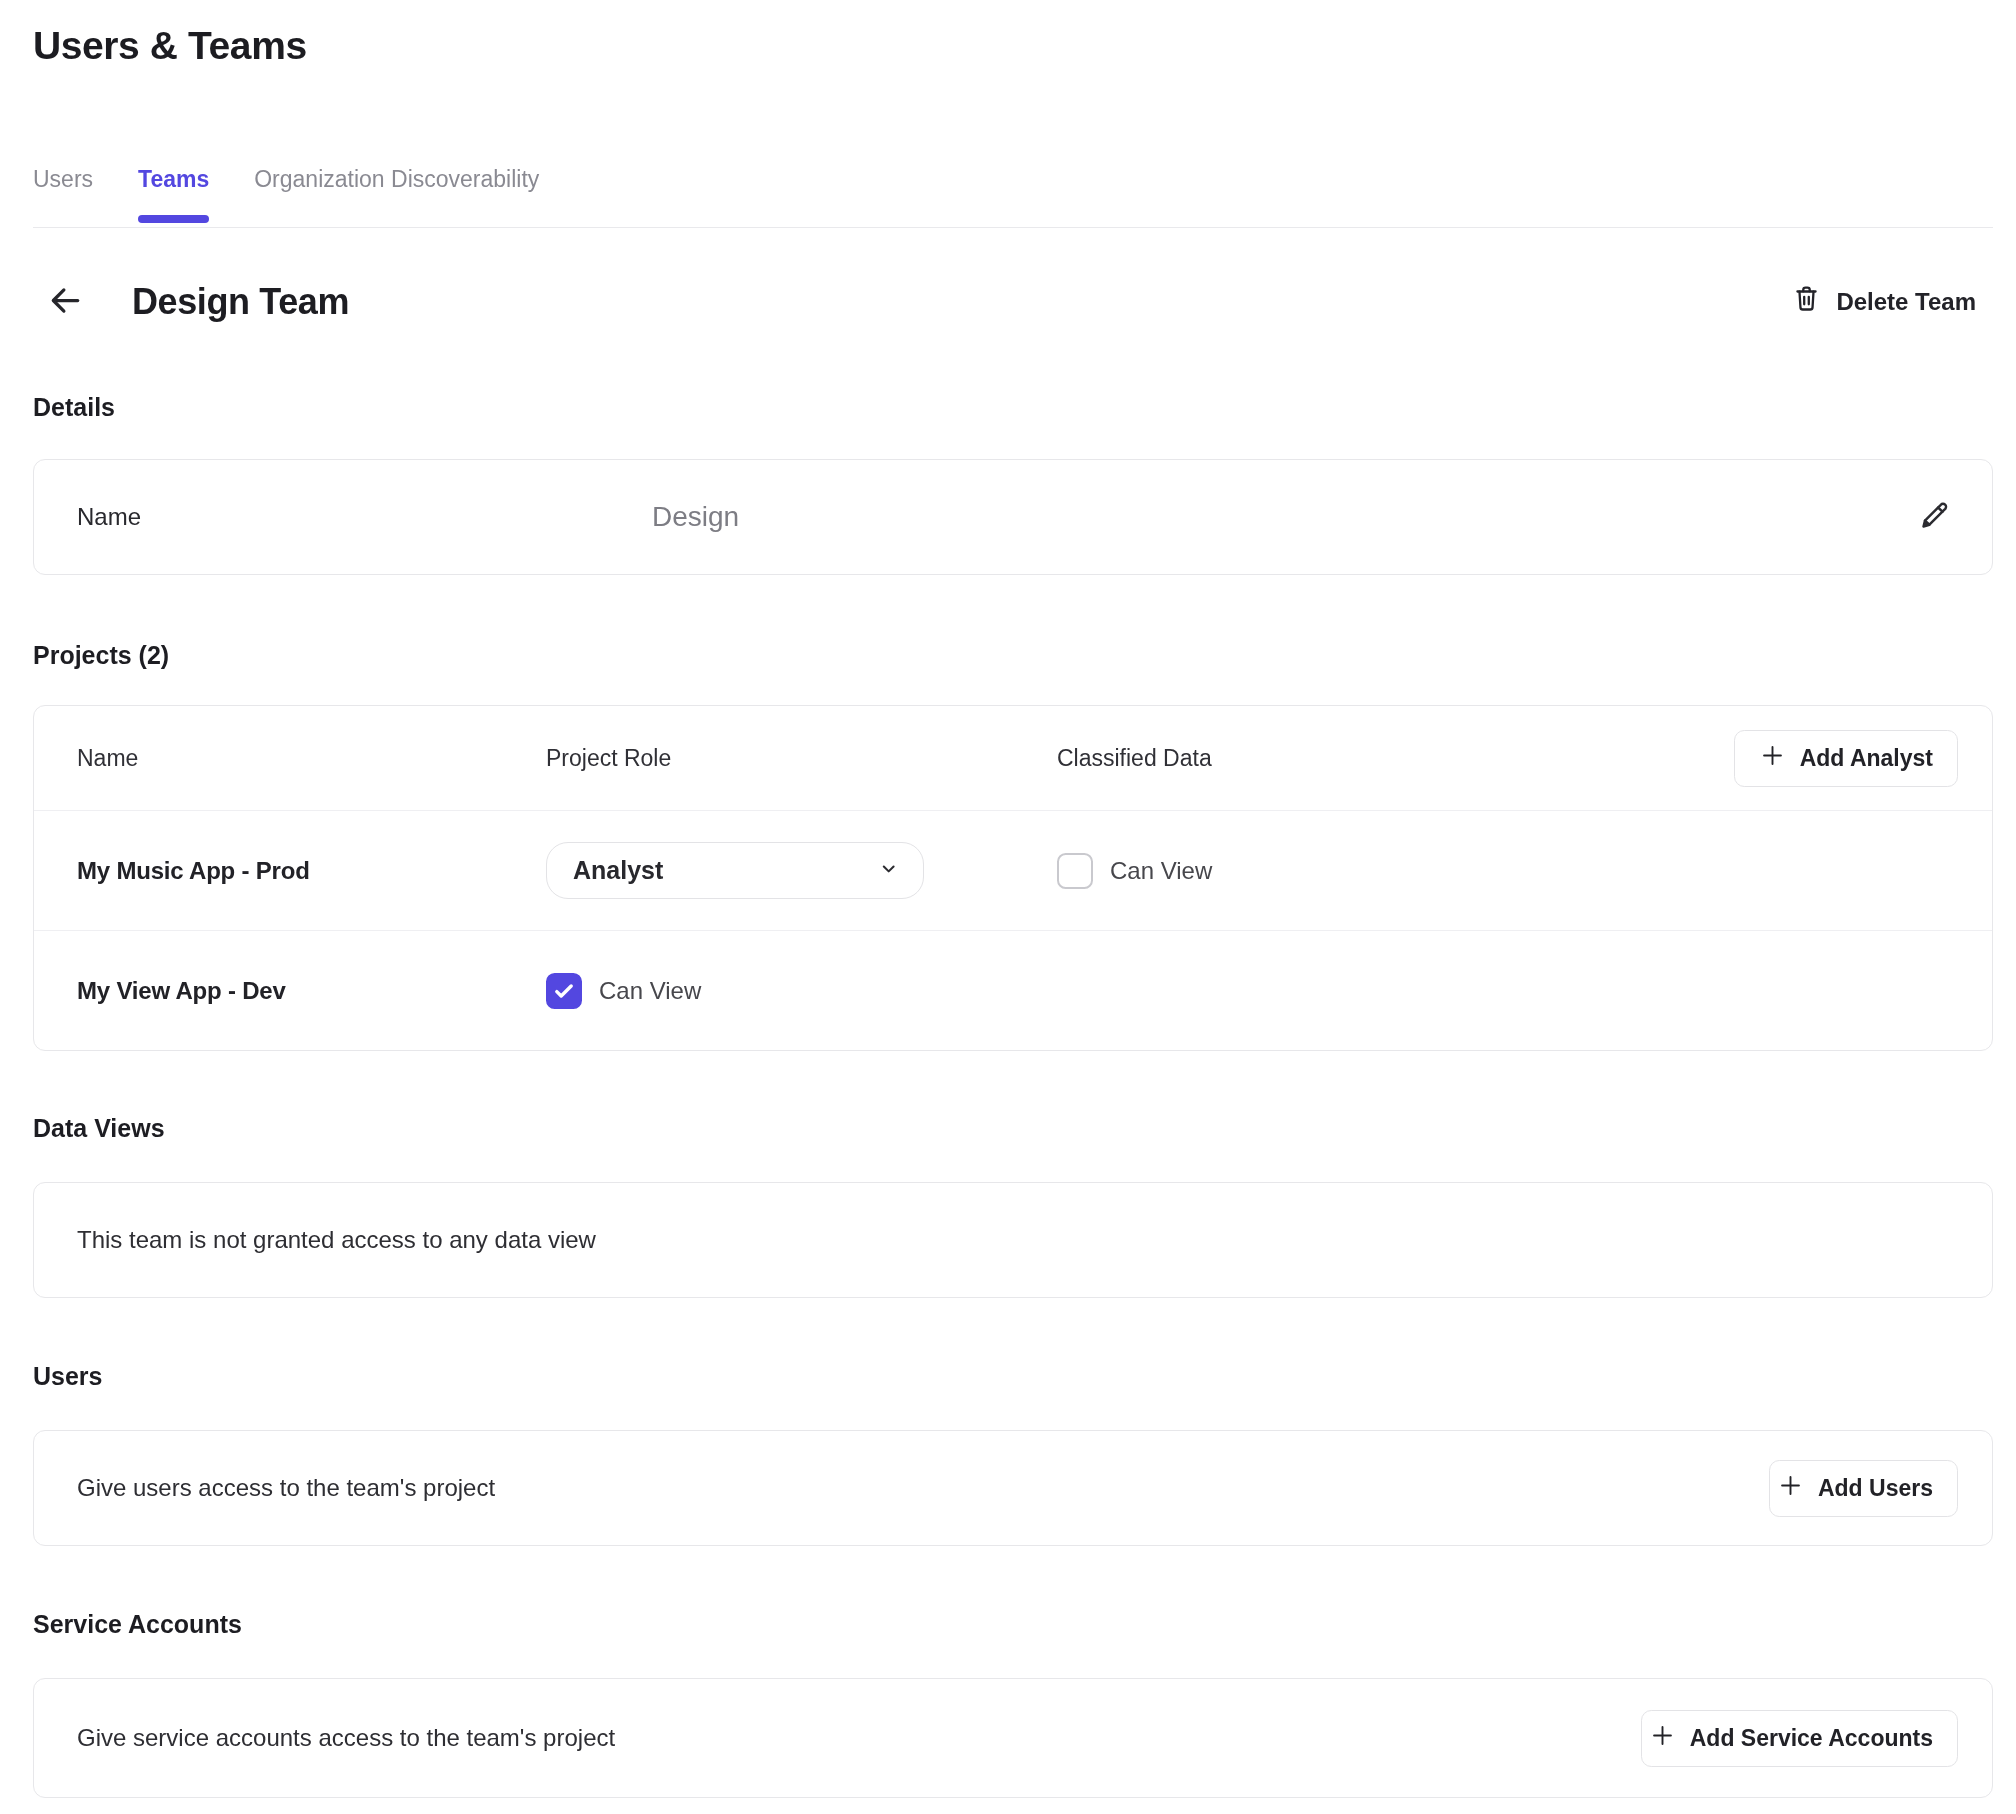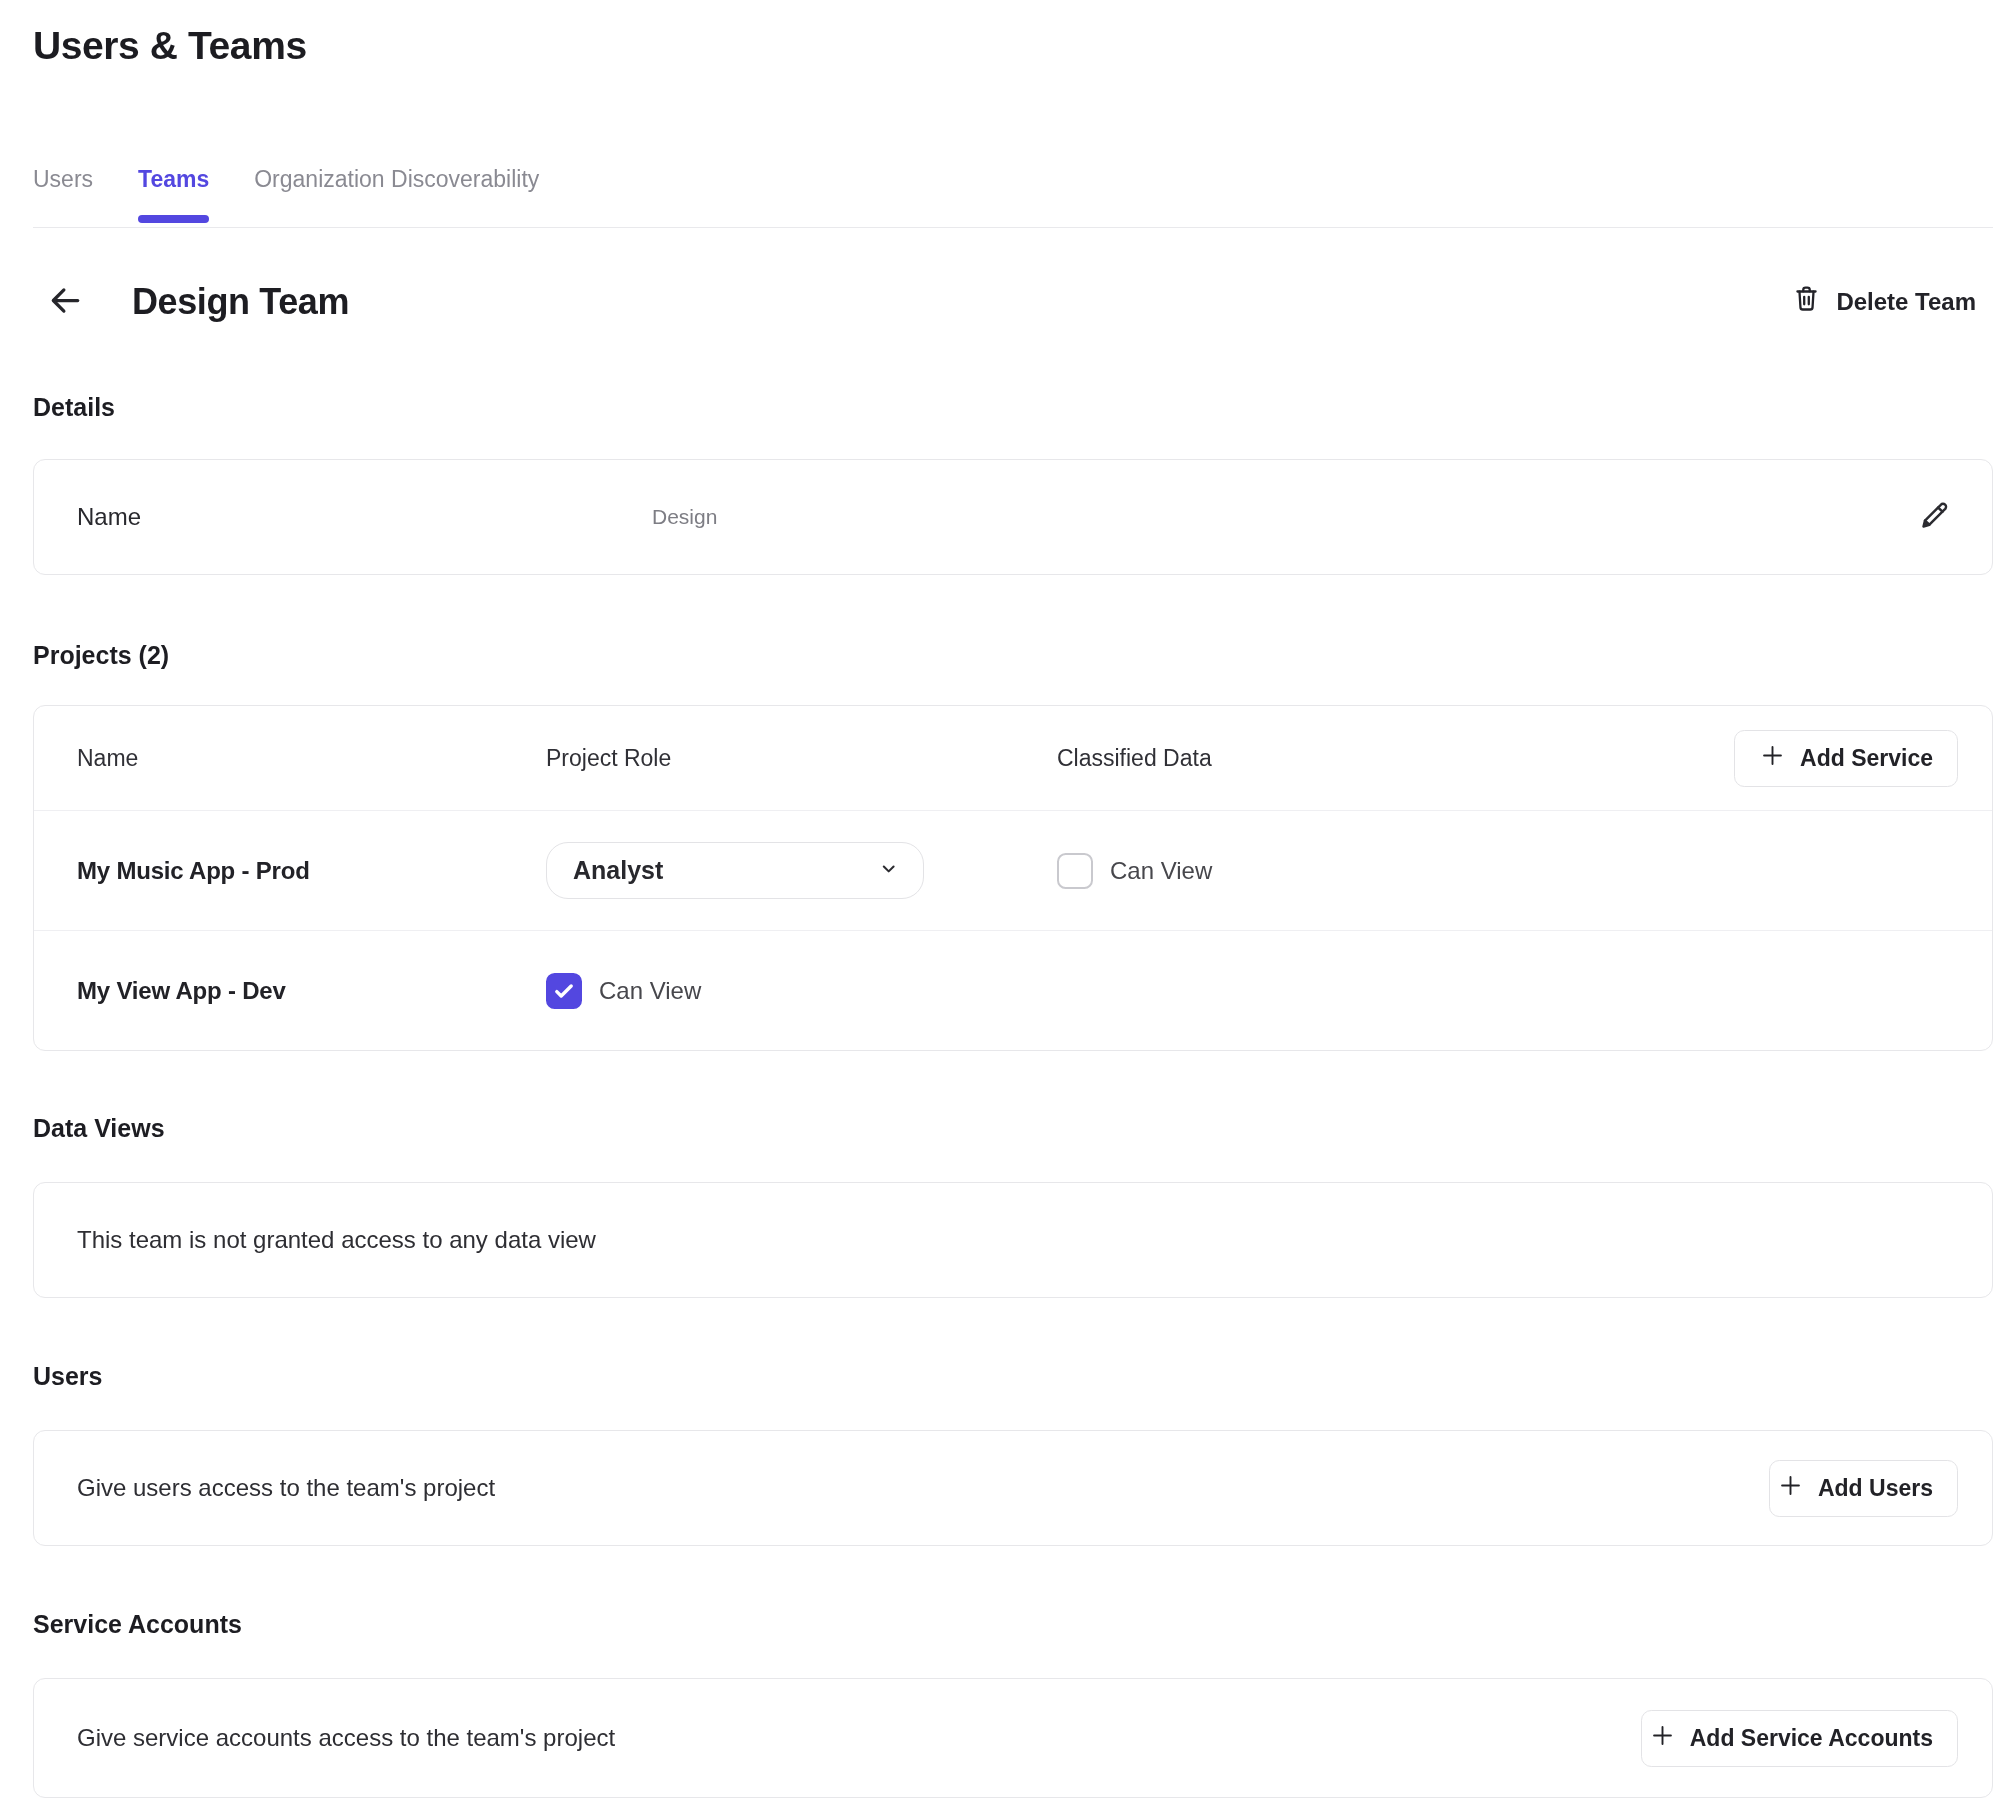--- a/index.html
+++ b/index.html
@@ -98,21 +98,21 @@
     border-radius: 12px;
     background: #fff;
   }
   .details-card {
     margin-top: 36px;
     height: 116px;
     display: flex; align-items: center;
     padding: 0 39px 0 43px;
   }
   .name-label { font-size: 24px; color: #29292e; width: 575px; }
-  .name-value { font-size: 21px; color: #7d7d84; }
+  .name-value { font-size: 28px; color: #7d7d84; }
   .icon-button {
     margin-left: auto;
     background: none; border: none; cursor: pointer;
     display: flex; align-items: center; justify-content: center;
     width: 38px; height: 38px;
   }
 
   
   .projects-card { margin-top: 34px; padding: 0; overflow: hidden; }
   .p-grid {
@@ -237,21 +237,21 @@
     <div class="p-grid p-header">
       <span class="col-label">Name</span>
       <span class="col-label">Project Role</span>
       <span class="col-label">Classified Data</span>
       <button class="outline-button">
         <span>
           <svg width="27" height="27" viewBox="0 0 24 24" fill="none" stroke="#222227" stroke-width="1.7" stroke-linecap="round">
             <path d="M12 4.5v15M4.5 12h15"></path>
           </svg>
         </span>
-        <span>Add Service</span>
+        <span>Add Analyst</span>
       </button>
     </div>
 
     <div class="p-grid p-row">
       <span class="project-name">My Music App - Prod</span>
       <div>
         <div class="role-select">
           <span class="role-value">Analyst</span>
           <span>
             <svg width="21.4" height="21.4" viewBox="0 0 24 24" fill="none" stroke="#2b2b30" stroke-width="2.3" stroke-linecap="round" stroke-linejoin="round">

